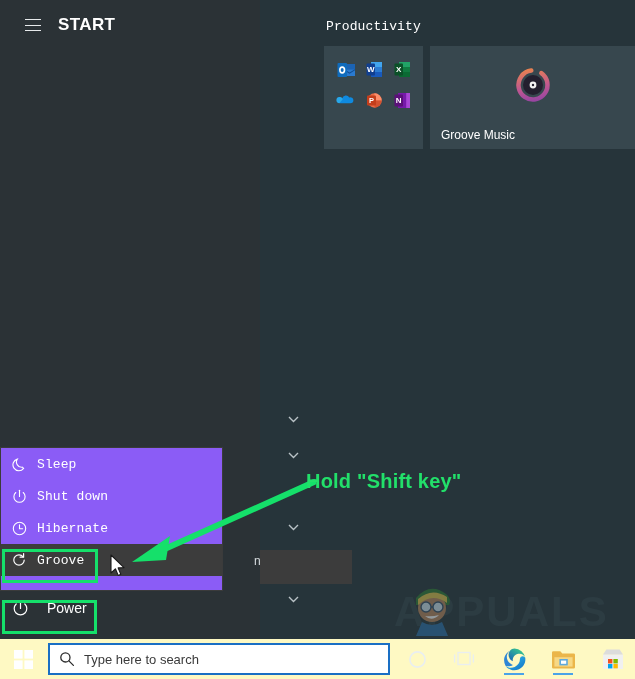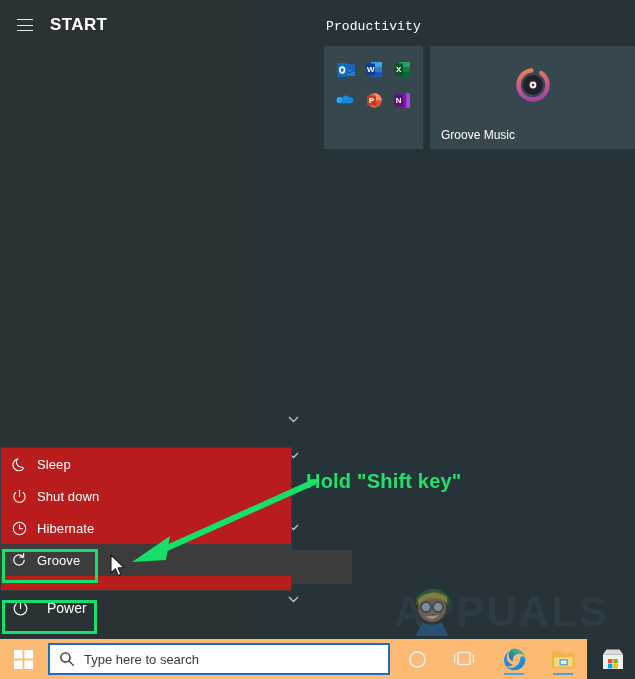--- a/index.html
+++ b/index.html
@@ -45,20 +45,21 @@
 
   
   #start-header {
     position: absolute;
     left: 0;
     top: 0;
     width: 260px;
     height: 50px;
     display: flex;
     align-items: center;
+    padding-left: 8px;
   }
   #hamburger {
     width: 16px;
     height: 12px;
     margin-left: 17px;
     margin-right: 17px;
     display: flex;
     flex-direction: column;
     justify-content: space-between;
     cursor: pointer;
@@ -166,25 +167,26 @@
     bottom: 7px;
     color: #ffffff;
     font-size: 12px;
   }
 
   
   #power-flyout {
     position: absolute;
     left: 0;
     top: 447px;
-    width: 292px;
+    width: 223px;
     height: 144px;
-    background: #b91c1c;
+    background: #8b5cf6;
     border: 1px solid #3b3b3b;
     box-sizing: border-box;
+    font-family: Liberation Mono, monospace;
   }
   .power-item {
     position: relative;
     height: 32px;
     display: flex;
     align-items: center;
     cursor: pointer;
   }
   .power-item .pi-icon {
     width: 36px;
@@ -296,23 +298,23 @@
     font-size: 12px;
     opacity: 0.75;
     pointer-events: none;
   }
 
   
   #taskbar {
     position: absolute;
     left: 0;
     top: 639px;
-    width: 587px;
+    width: 635px;
     height: 40px;
-    background: #fdba74;
+    background: #fef9c3;
   }
   #start-button {
     position: absolute;
     left: 5px;
     top: 2px;
     width: 37px;
     height: 36px;
     display: flex;
     align-items: center;
     justify-content: center;

